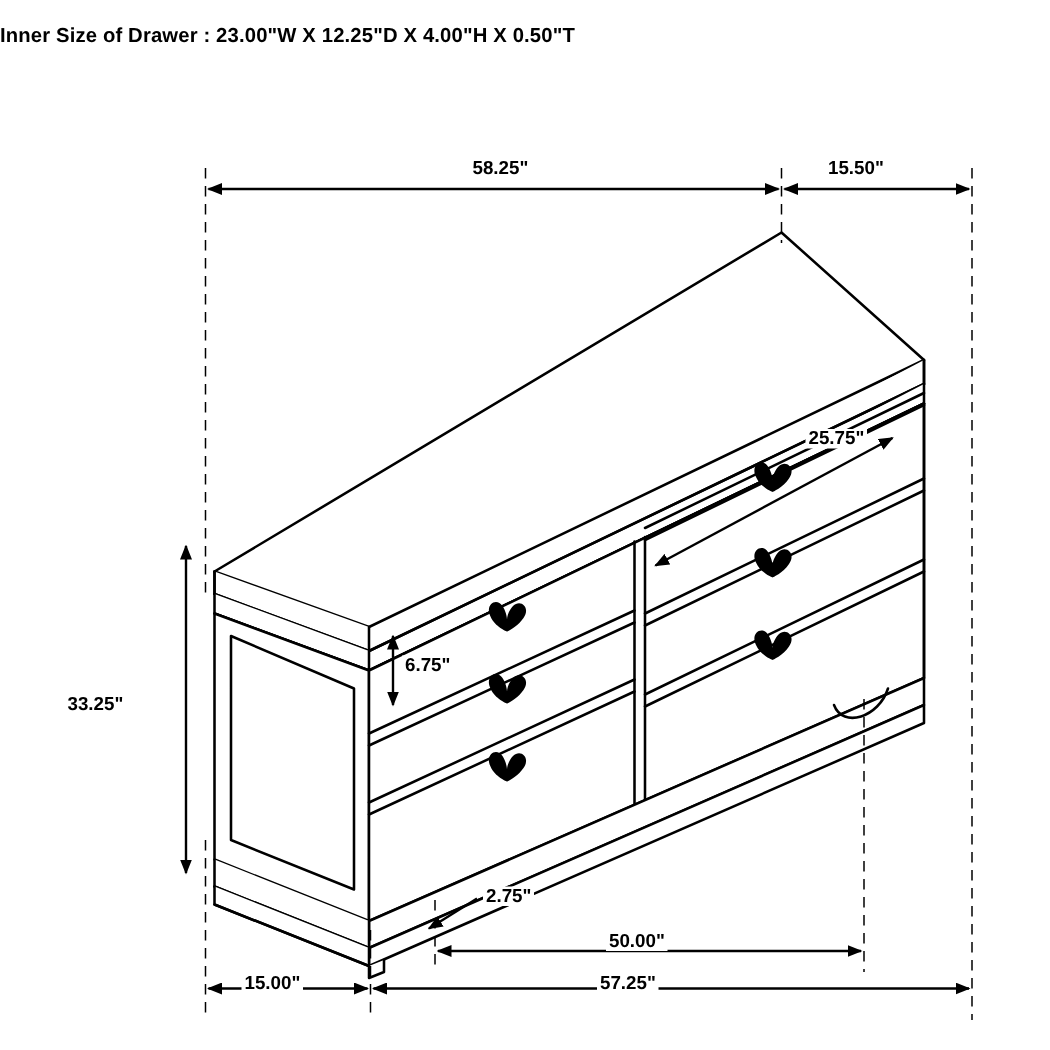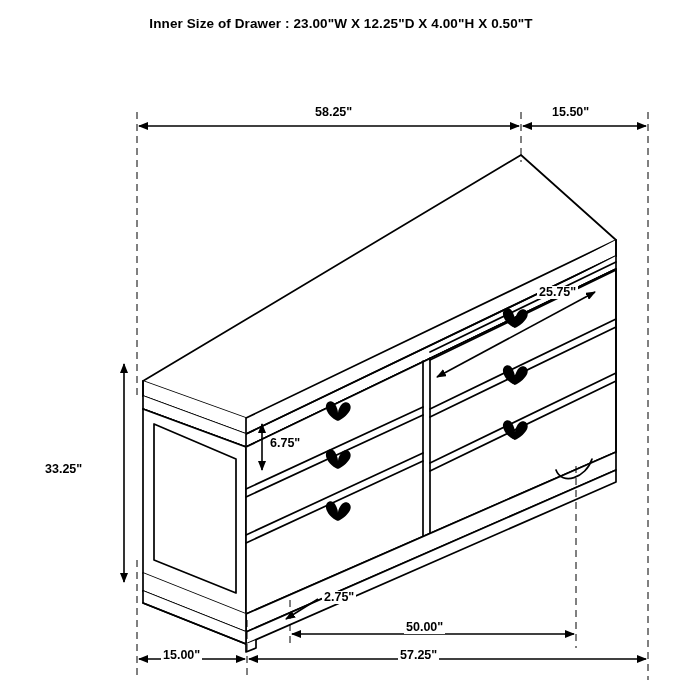--- a/index.html
+++ b/index.html
@@ -18,21 +18,21 @@
   #stage {
     position: relative;
     width: 700px;
     height: 700px;
   }
   #title {
     position: absolute;
     top: 16px;
     left: 0;
     width: 682px;
-    text-align: center;
+    text-align: left;
     font-size: 13.5px;
     font-weight: bold;
     letter-spacing: 0.1px;
     color: #000;
   }
   svg#drawing {
     position: absolute;
     top: 0;
     left: 0;
     width: 700px;

